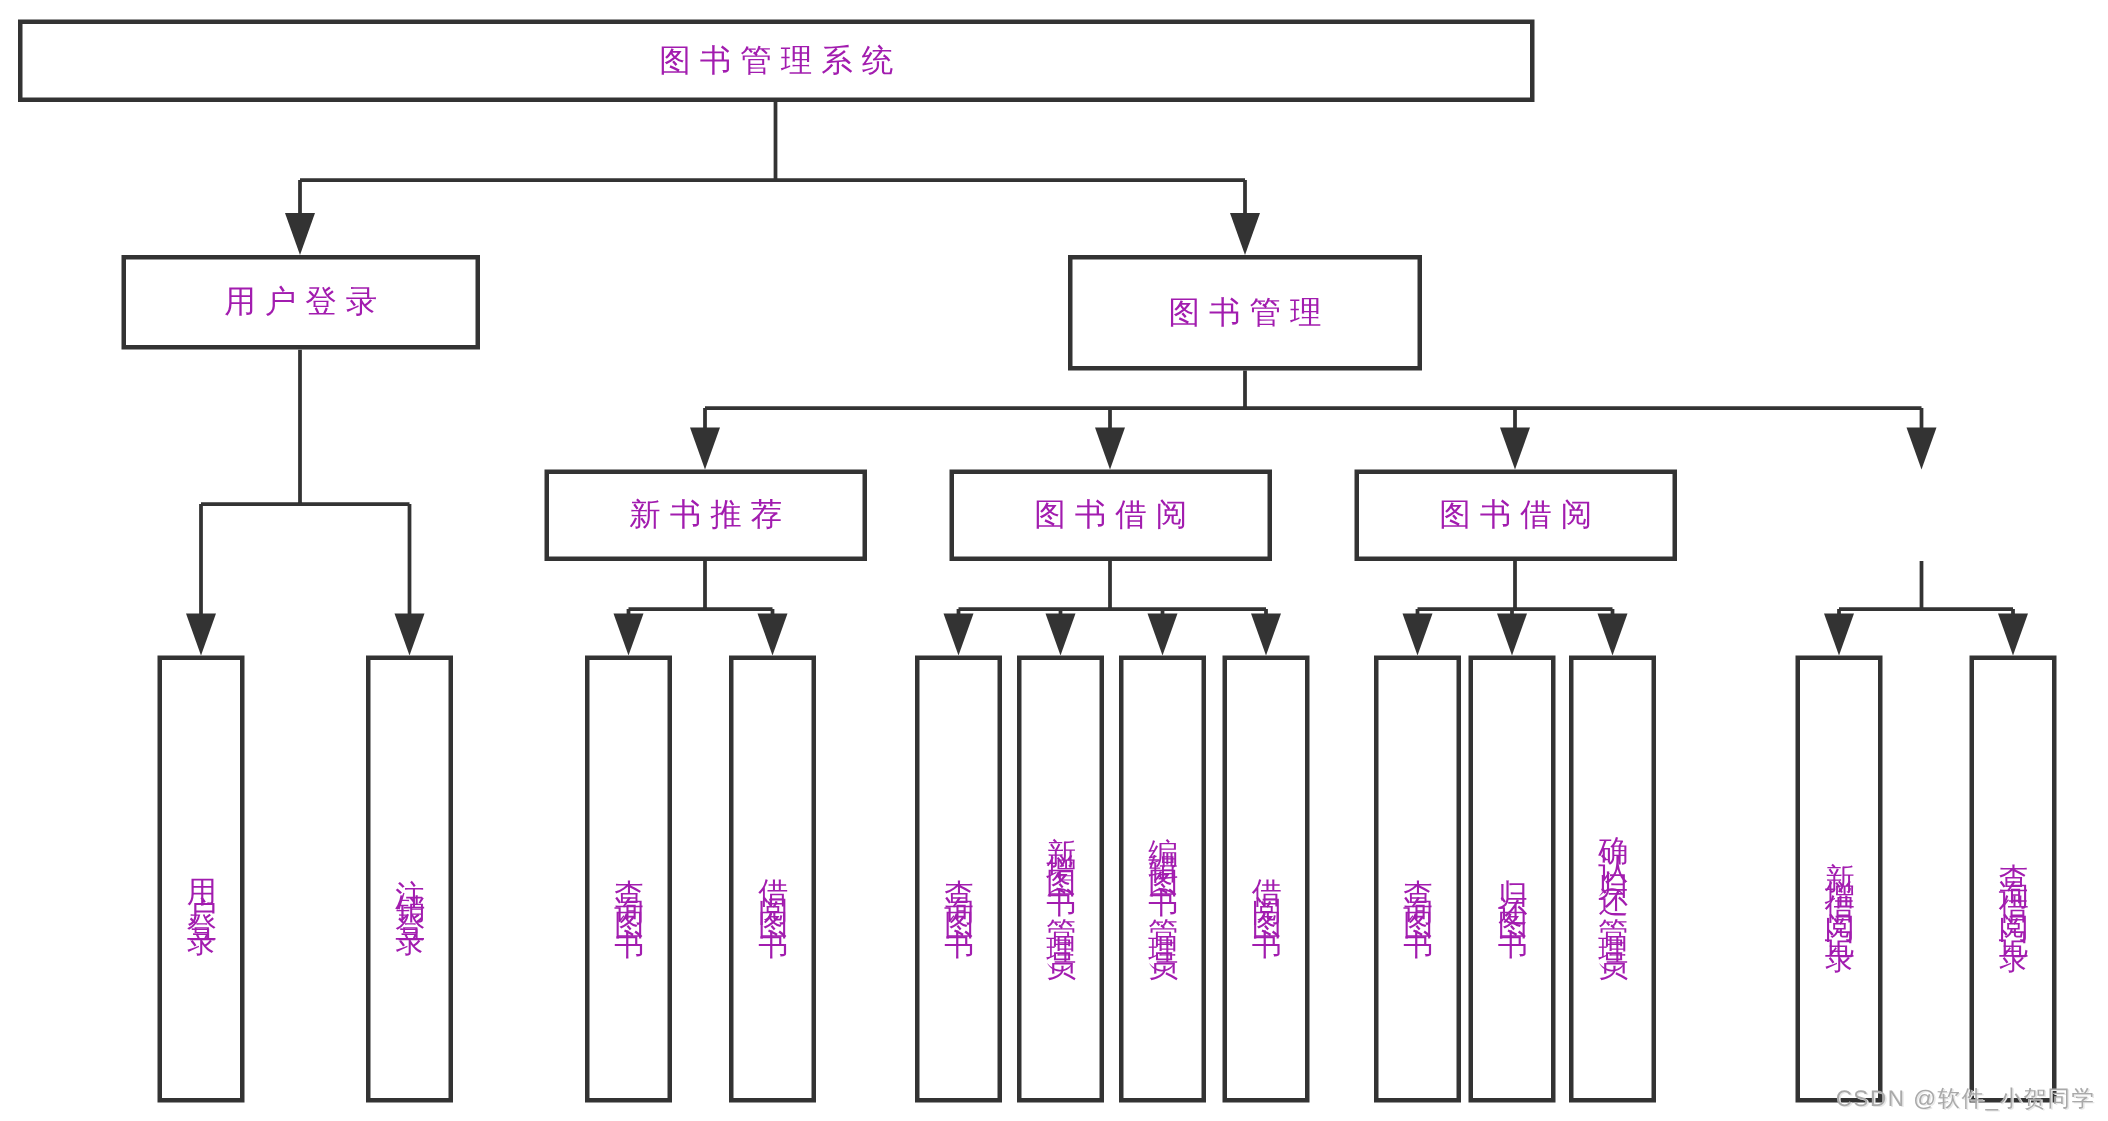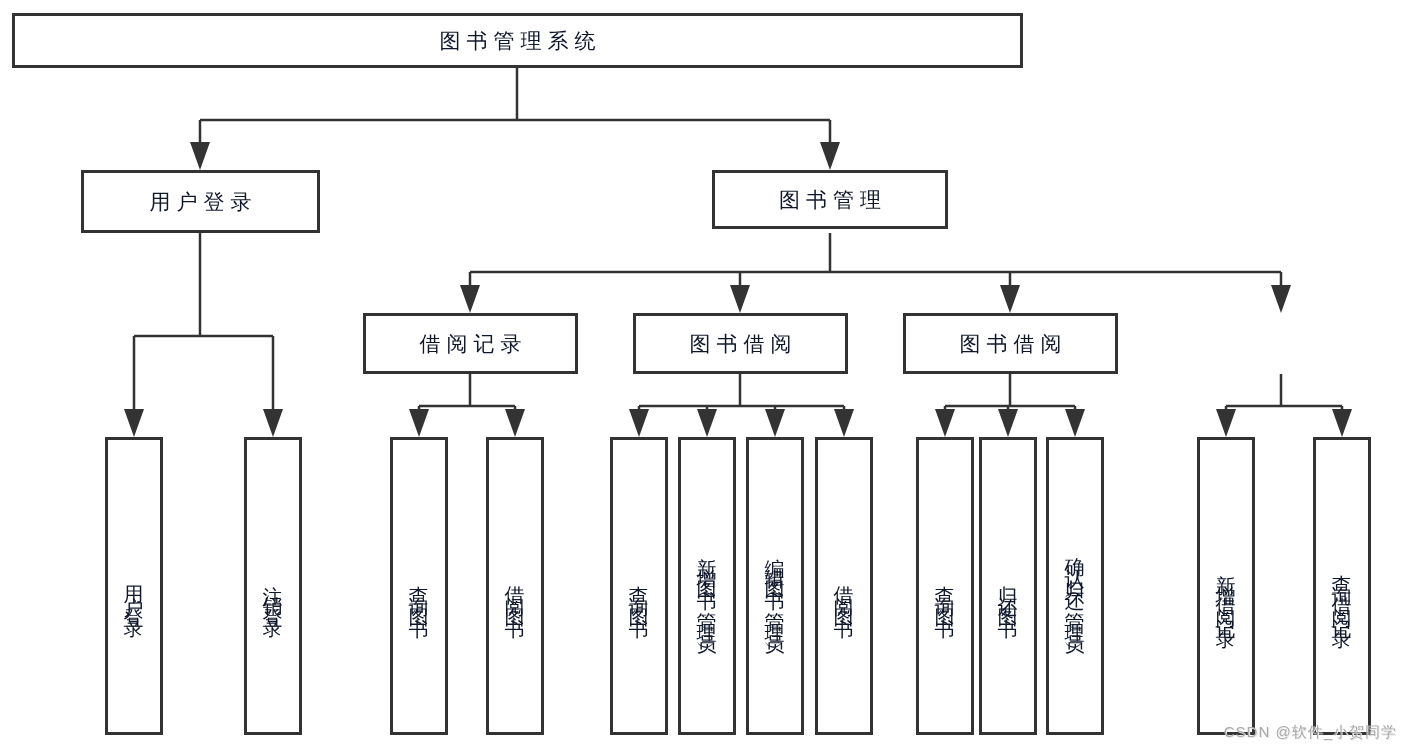--- a/index.html
+++ b/index.html
@@ -9,21 +9,21 @@
     position:relative; width:1405px; height:747px;
     background:#ffffff; overflow:hidden;
   }
   svg.wires { position:absolute; left:0; top:0; width:1405px; height:747px; }
   .node {
     position:absolute; background:#ffffff; border:3px solid #333333;
     display:flex; align-items:center; justify-content:center;
     color:#1f1f1f;
   }
   .node .label {
-    font-size:21px; line-height:1; color:#0f172a; white-space:nowrap;
+    font-size:21px; line-height:1; color:#a21caf; white-space:nowrap;
   }
   .node.h .label { letter-spacing:6px; padding-left:6px; }
   .node.leaf .label {
     writing-mode:vertical-rl; text-orientation:mixed;
     font-size:20px; letter-spacing:11px; padding-top:11px;
     white-space:normal;
   }
   .watermark {
     position:absolute; right:8px; bottom:5px;
     font-size:15px; color:#a9a9a9; letter-spacing:1px;
@@ -75,26 +75,26 @@
     </g>
   </svg>
 
   <div class="node h" style="left:12px; top:13px; width:1011px; height:55px;">
     <span class="label">图书管理系统</span>
   </div>
 
   <div class="node h" style="left:81px; top:170px; width:239px; height:63px;">
     <span class="label">用户登录</span>
   </div>
-  <div class="node h" style="left:712px; top:170px; width:236px; height:59px;">
+  <div class="node h" style="left:712px; top:170px; width:236px; height:77px;">
     <span class="label">图书管理</span>
   </div>
 
   <div class="node h" style="left:363px; top:313px; width:215px; height:61px;">
-    <span class="label">借阅记录</span>
+    <span class="label">新书推荐</span>
   </div>
   <div class="node h" style="left:633px; top:313px; width:215px; height:61px;">
     <span class="label">图书借阅</span>
   </div>
   <div class="node h" style="left:903px; top:313px; width:215px; height:61px;">
     <span class="label">图书借阅</span>
   </div>
 
   <div class="node leaf" style="left:105px; top:437px; width:58px; height:298px;">
     <span class="label">用户登录</span>

